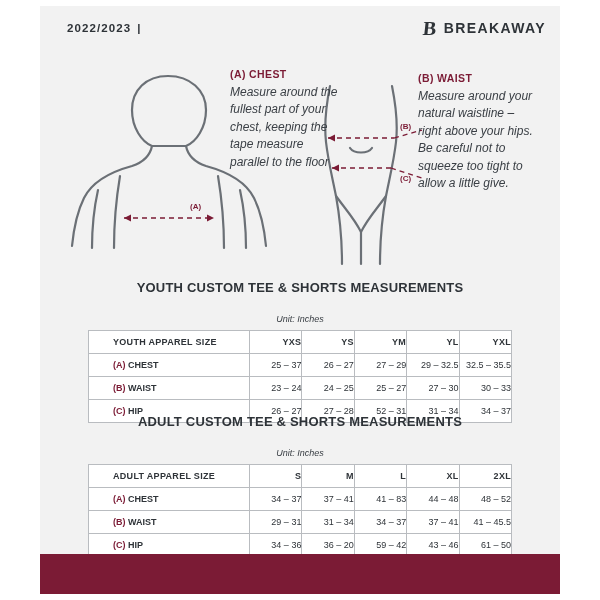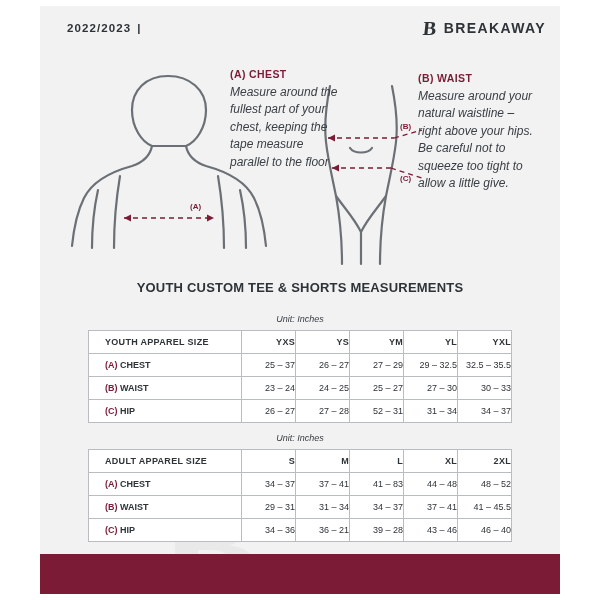--- a/index.html
+++ b/index.html
@@ -155,21 +155,21 @@
   th, td {
     border: 1px solid #b9bcc0;
     height: 22px;
     font-size: 9px;
     color: #2e3338;
     text-align: right;
     padding: 0;
   }
   th:first-child, td:first-child {
     text-align: left;
-    padding-left: 16px;
+    padding-left: 24px;
     width: 136px;
   }
   thead th {
     font-weight: bold;
     letter-spacing: 0.3px;
   }
   thead th:first-child { font-weight: bold; }
   tbody td:first-child .tag {
     color: #7b1b35;
     font-weight: bold;
@@ -297,20 +297,21 @@
             <td>27 – 28</td>
             <td>52 – 31</td>
             <td>31 – 34</td>
             <td>34 – 37</td>
           </tr>
         </tbody>
       </table>
     </div>
 
     <div class="tbl-block block-adult">
+      <div class="tbl-title">ADULT CUSTOM TEE &amp; SHORTS MEASUREMENTS</div>
       <div class="tbl-sub">Unit: Inches</div>
       <table>
         <thead>
           <tr>
             <th>ADULT APPAREL SIZE</th>
             <th>S</th>
             <th>M</th>
             <th>L</th>
             <th>XL</th>
             <th>2XL</th>
@@ -329,24 +330,24 @@
             <td><span class="tag">(B)</span> <span class="lbl">WAIST</span></td>
             <td>29 – 31</td>
             <td>31 – 34</td>
             <td>34 – 37</td>
             <td>37 – 41</td>
             <td>41 – 45.5</td>
           </tr>
           <tr>
             <td><span class="tag">(C)</span> <span class="lbl">HIP</span></td>
             <td>34 – 36</td>
-            <td>36 – 21</td>
-            <td>39 – 28</td>
+            <td>36 – 20</td>
+            <td>59 – 42</td>
             <td>43 – 46</td>
-            <td>46 – 40</td>
+            <td>61 – 50</td>
           </tr>
         </tbody>
       </table>
     </div>
 
     <div class="footer-bar"></div>
   </div>
 </div>
 
 </body></html>

